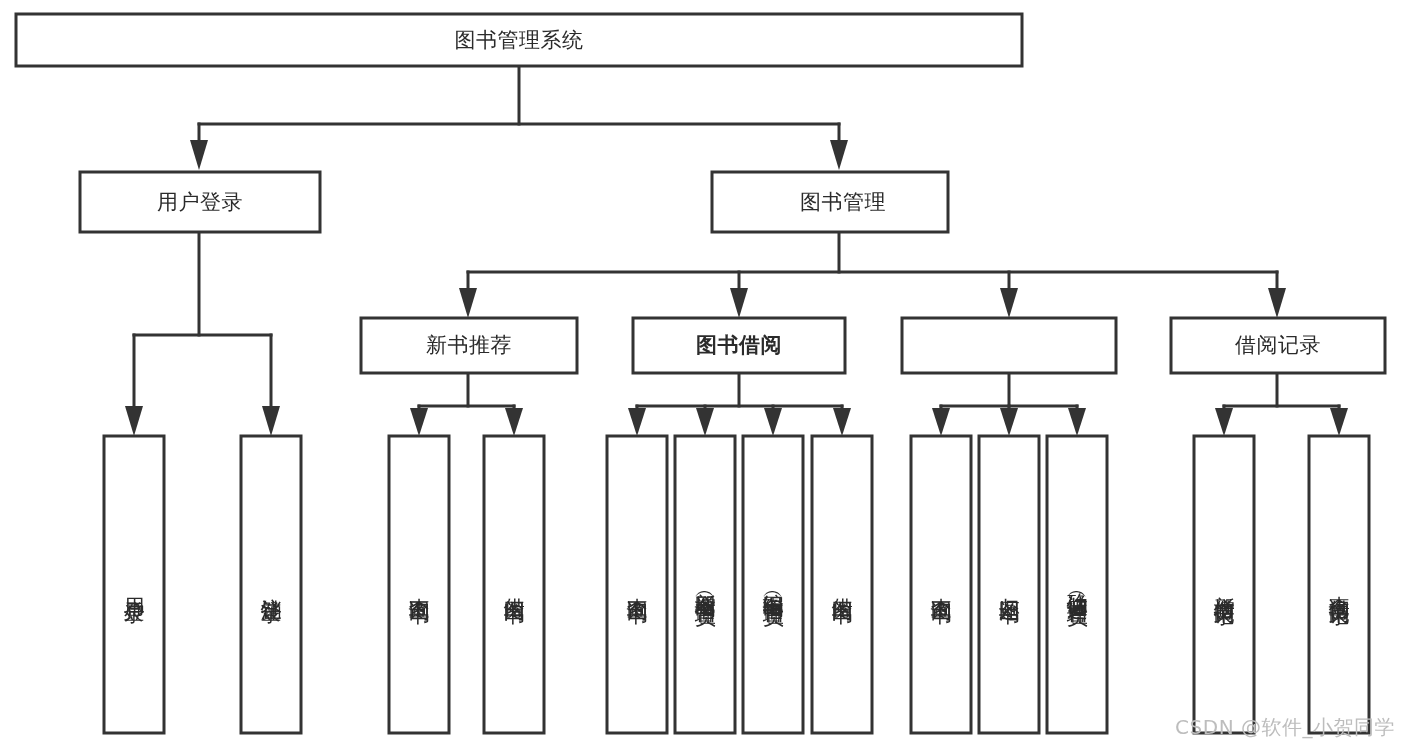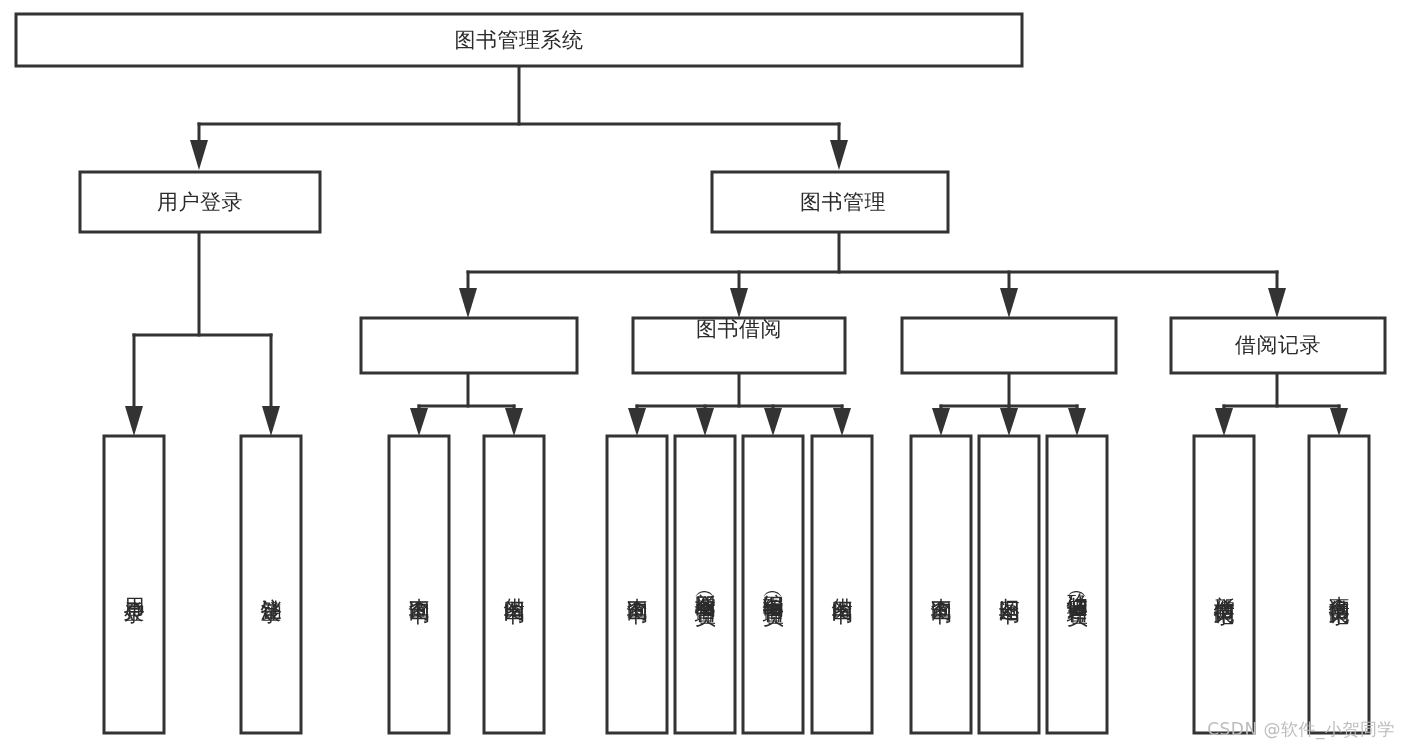--- a/index.html
+++ b/index.html
@@ -63,21 +63,21 @@
     text-orientation: upright;
     font-size: 21px;
     line-height: 1.35;
     letter-spacing: 2px;
   }
   .watermark {
     position: absolute;
     right: 10px;
     bottom: 6px;
     color: #bdbdbd;
-    font-size: 17px;
+    font-size: 20px;
     font-family: "DejaVu Sans", "Liberation Sans", sans-serif;
     white-space: nowrap;
     letter-spacing: 0.5px;
   }
 </style>
 </head>
 <body>
 
 <div id="diagram-root">
 
@@ -184,21 +184,22 @@
     <rect class="node-box" x="1194" y="436" width="60" height="297"></rect>
     <rect class="node-box" x="1309" y="436" width="60" height="297"></rect>
 
   </svg>
 
   <div class="node-label horizontal" style="left:16px; top:14px; width:1006px; height:52px;">图书管理系统</div>
 
   <div class="node-label horizontal" style="left:80px; top:172px; width:240px; height:60px;">用户登录</div>
   <div class="node-label horizontal" style="left:712px; top:172px; width:262px; height:60px;">图书管理</div>
 
-  <div class="node-label horizontal" style="left:633px; top:302px; width:212px; height:55px;">图书借阅</div>
+  <div class="node-label horizontal" style="left:361px; top:318px; width:216px; height:55px;">新书推荐</div>
+  <div class="node-label horizontal" style="left:633px; top:318px; width:212px; height:55px;font-weight:bold;">图书借阅</div>
   <div class="node-label horizontal" style="left:1171px; top:318px; width:214px; height:55px;border-radius:27px;">借阅记录</div>
 
   <div class="node-label vertical" style="left:104px; top:436px; width:60px; height:297px;">用户登录</div>
   <div class="node-label vertical" style="left:241px; top:436px; width:60px; height:297px;">注销登录</div>
 
   <div class="node-label vertical" style="left:389px; top:436px; width:60px; height:297px;">查询图书</div>
   <div class="node-label vertical" style="left:484px; top:436px; width:60px; height:297px;">借阅图书</div>
 
   <div class="node-label vertical" style="left:607px; top:436px; width:60px; height:297px;">查询图书</div>
   <div class="node-label vertical" style="left:675px; top:436px; width:60px; height:297px;">新增图书（管理员）</div>

